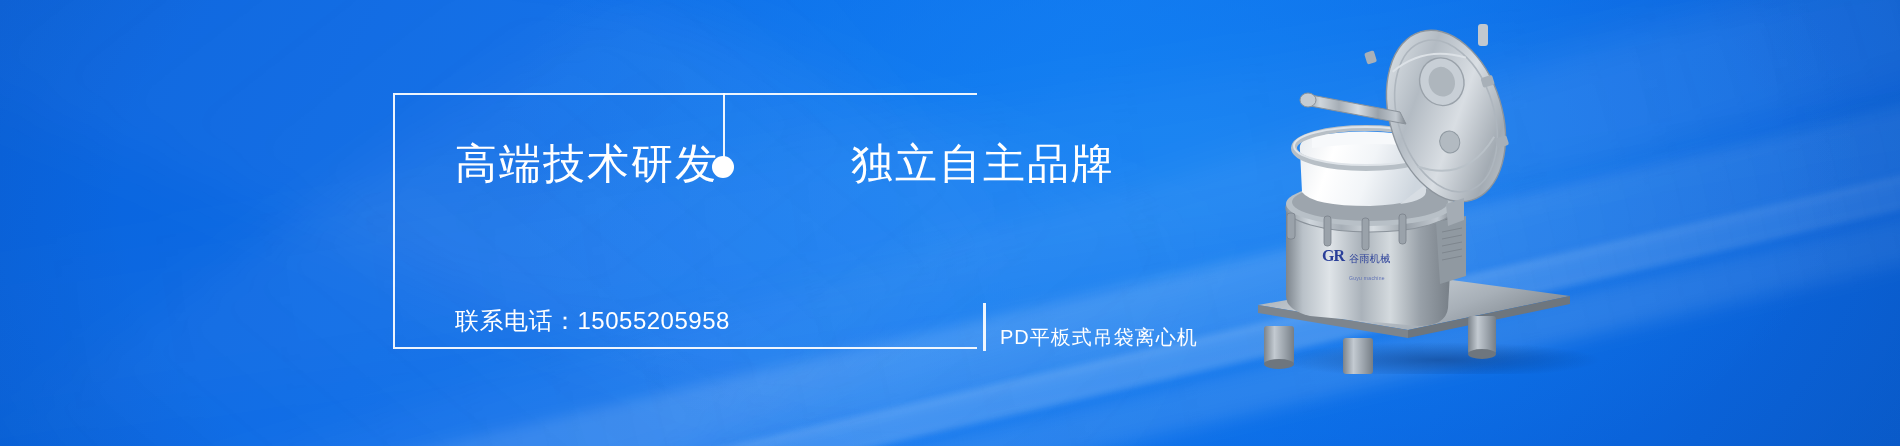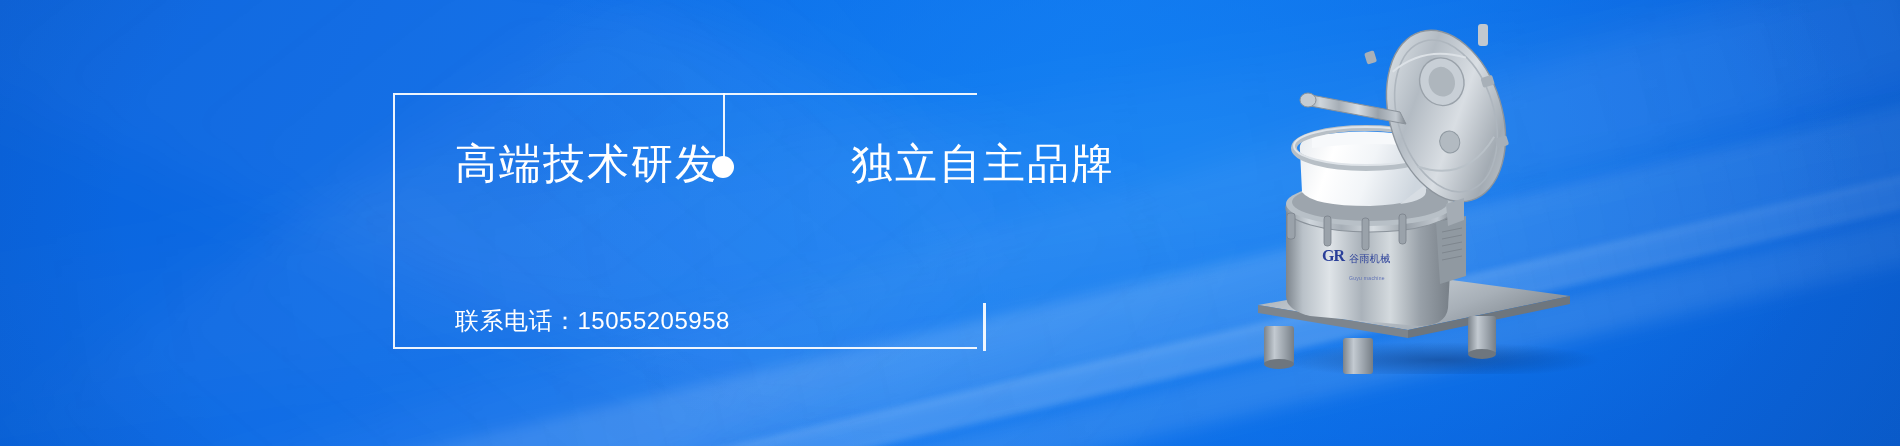--- a/index.html
+++ b/index.html
@@ -103,20 +103,21 @@
   <div class="dot"></div>
 
   <div class="headline">
     <span>高端技术研发</span><span class="gap"></span><span>独立自主品牌</span>
   </div>
 
 
   <div class="phone">联系电话：15055205958</div>
 
   <div class="cap-bar"></div>
+  <div class="cap-text">PD平板式吊袋离心机</div>
 
   <svg class="machine" viewBox="0 0 400 366" xmlns="http://www.w3.org/2000/svg">
     <defs>
       <linearGradient id="steel" x1="0" y1="0" x2="1" y2="0">
         <stop offset="0" stop-color="#8f98a0"></stop>
         <stop offset="0.14" stop-color="#cfd6dc"></stop>
         <stop offset="0.33" stop-color="#a6aeb6"></stop>
         <stop offset="0.52" stop-color="#d6dce1"></stop>
         <stop offset="0.72" stop-color="#9aa2aa"></stop>
         <stop offset="0.9" stop-color="#c2c9d0"></stop>

